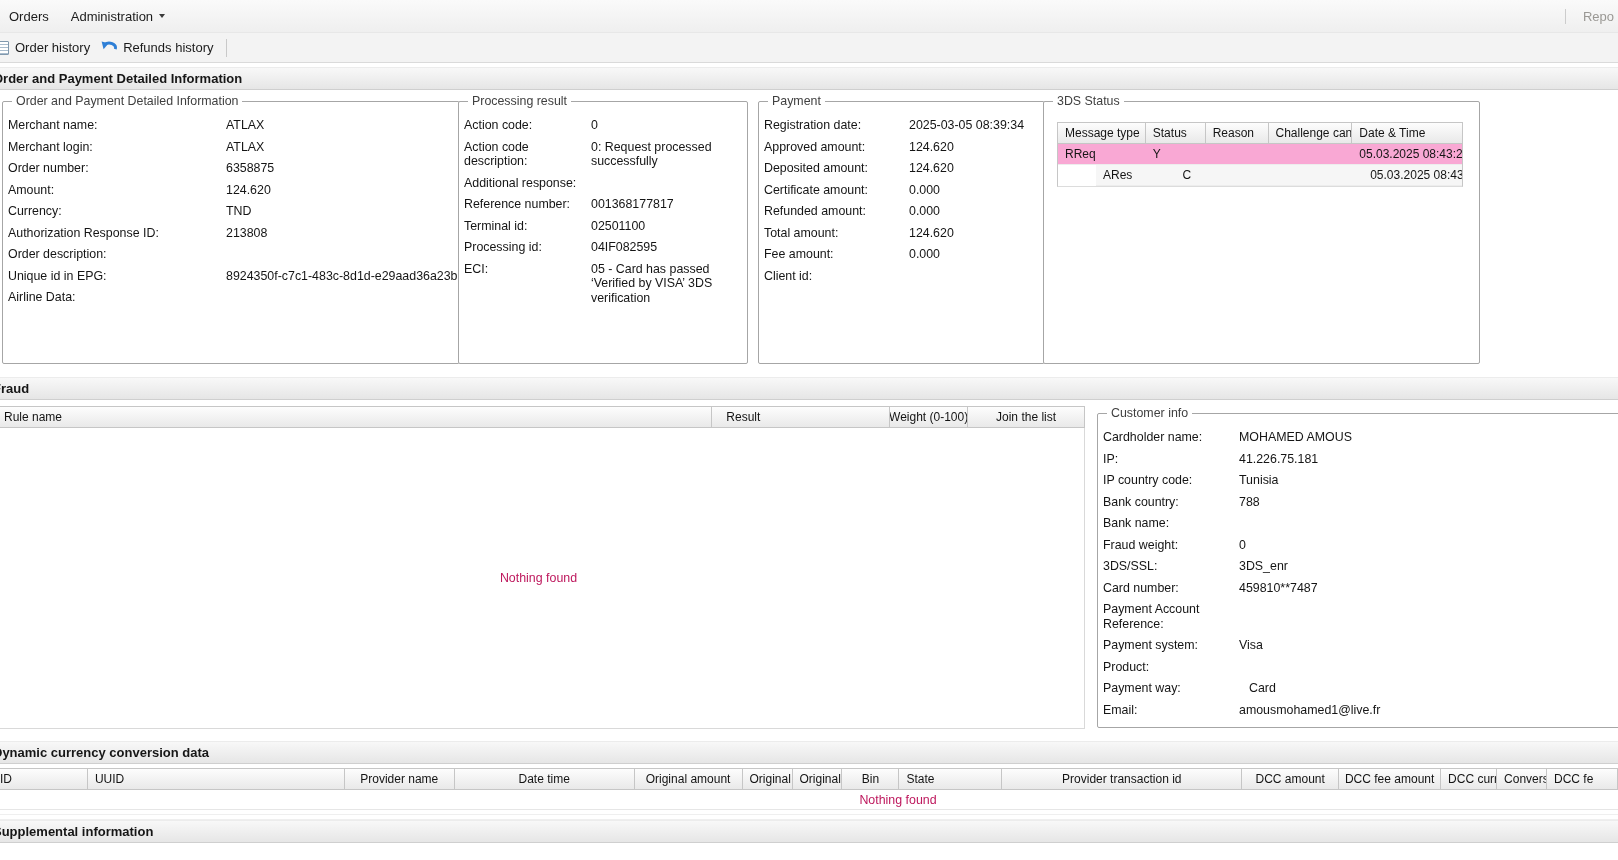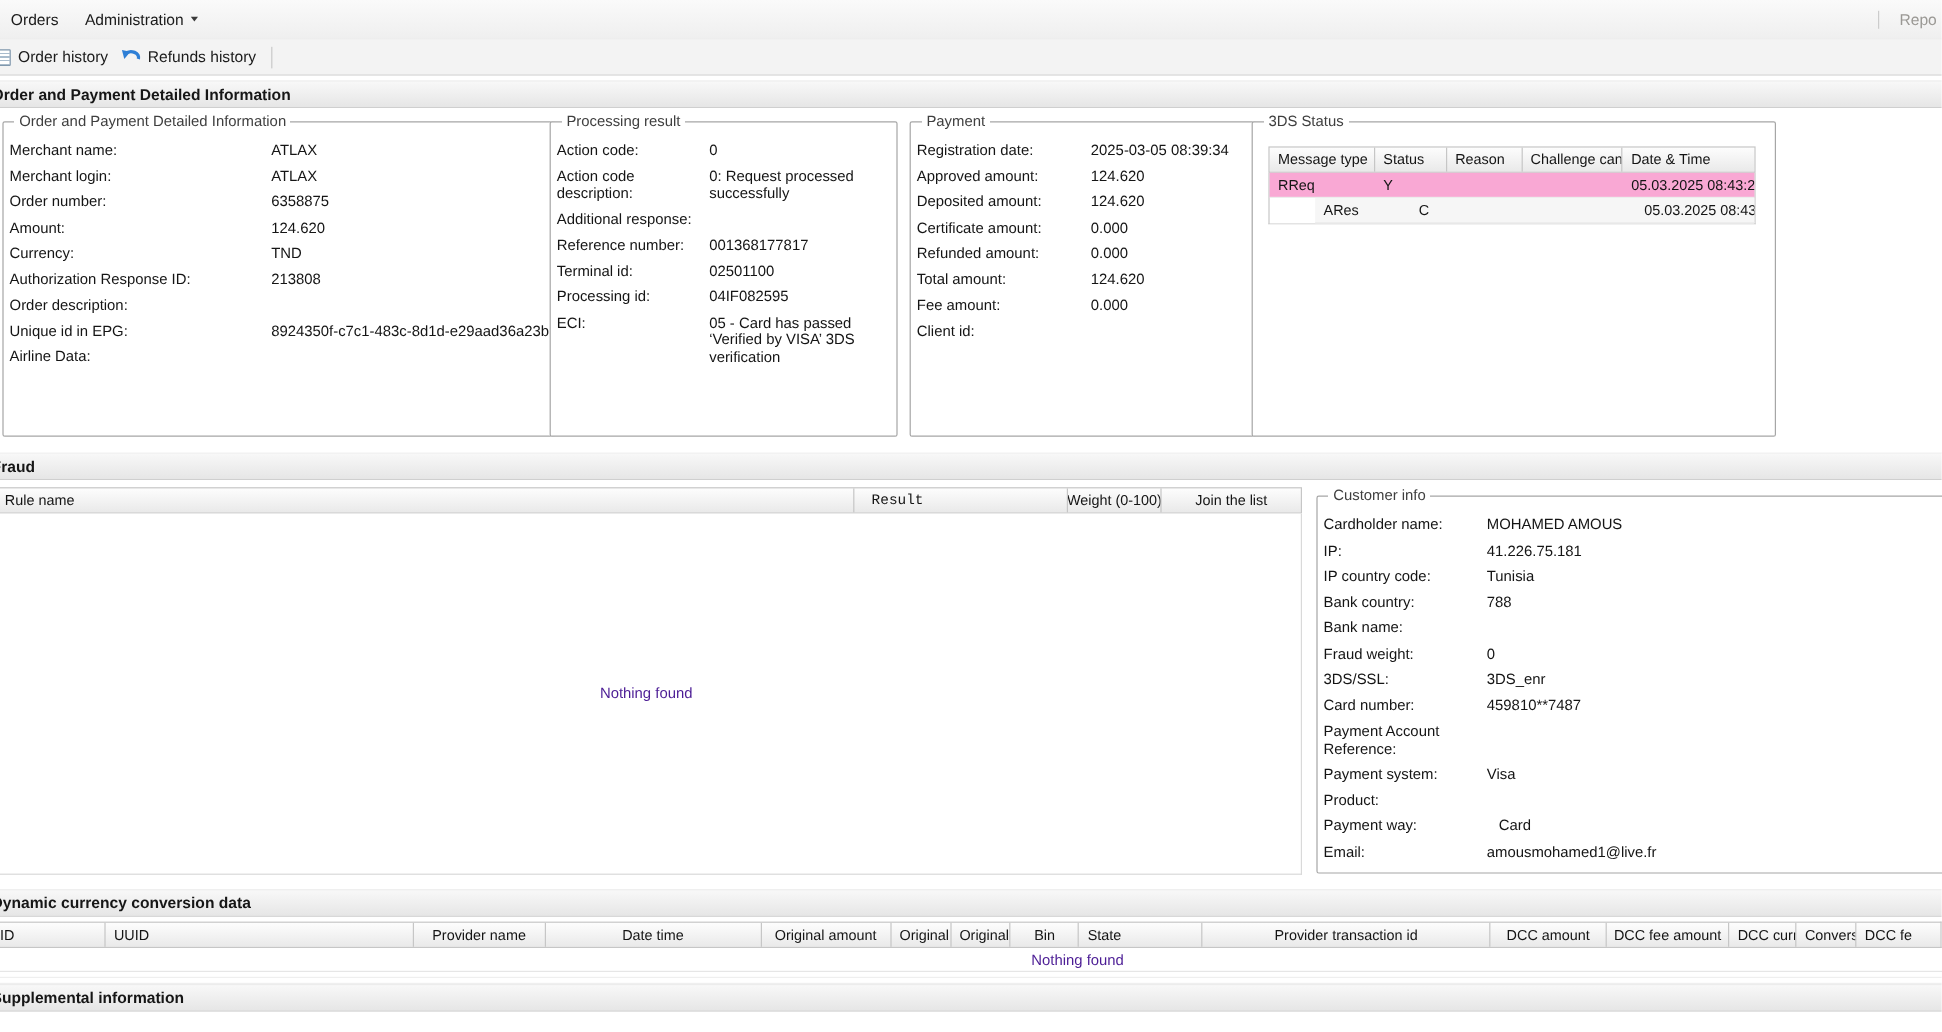--- a/index.html
+++ b/index.html
@@ -58,37 +58,37 @@
   .tds-table { margin:4px 0 0 8px; width:406px; }
   .tds-row { display:flex; font-size:12px; border-bottom:1px solid #ededed; background:#f9a8d4; }
   .tds-row.alt { background:#f6f6f6;margin-left:38px; }
   .tds-cell { height:20px; display:flex; align-items:center; padding:0 7px; overflow:hidden; white-space:nowrap; }
   .tds-border { border:1px solid #c6c6c6; border-top:none; border-bottom:1px solid #dcdcdc; }
   .tc0{width:88px;} .tc1{width:60px;} .tc2{width:63px;} .tc3{width:84px;} .tc4{width:110px;}
 
   
   .fraud-section { position:relative; height:332px; background:#fff; }
   .fraud-grid { position:absolute; left:0; top:6px; width:1092px; }
-  .fc0{width:719px;} .fc1{width:178px;font-family:Liberation Mono, monospace;} .fc2{width:78px;} .fc3{width:116px;}
+  .fc0{width:719px;} .fc1{width:178px;} .fc2{width:78px;} .fc3{width:116px;}
   .fraud-body { height:301px; background:#fff; border-right:1px solid #d9d9d9; border-bottom:1px solid #d9d9d9;
                 display:flex; align-items:center; justify-content:center; }
   .fs-customer { position:absolute; left:1104px; top:6px; width:560px; height:322px; }
   .fs-customer .kv-label { width:136px; }
   .indent-val { padding-left:10px; }
 
   
   .dcc-header { display:flex; margin-top:4px; }
   .dc0{width:95px;} .dc1{width:257px;} .dc2{width:110px;} .dc3{width:180px;} .dc4{width:108px;}
   .dc5{width:50px;} .dc6{width:50px;} .dc7{width:57px;} .dc8{width:103px;} .dc9{width:240px;}
   .dc10{width:97px;} .dc11{width:102px;} .dc12{width:56px;} .dc13{width:50px;} .dc14{width:70px;}
   .dcc-empty { width:1810px; height:20px; display:flex; align-items:center; justify-content:center;
                border-bottom:1px solid #e6e6e6; font-size:12.4px; }
   .thin-row { height:5px; border-bottom:1px solid #efefef; }
 
-  .nothing { color:#4c1d95; }
+  .nothing { color:#be185d; }
   .gap4 { height:4px; } .gap9 { height:9px; }
 </style>
 </head>
 <body>
 
 <div class="app">
 
   <div class="menubar">
     <div class="menu-item">
       <span>Orders</span>

